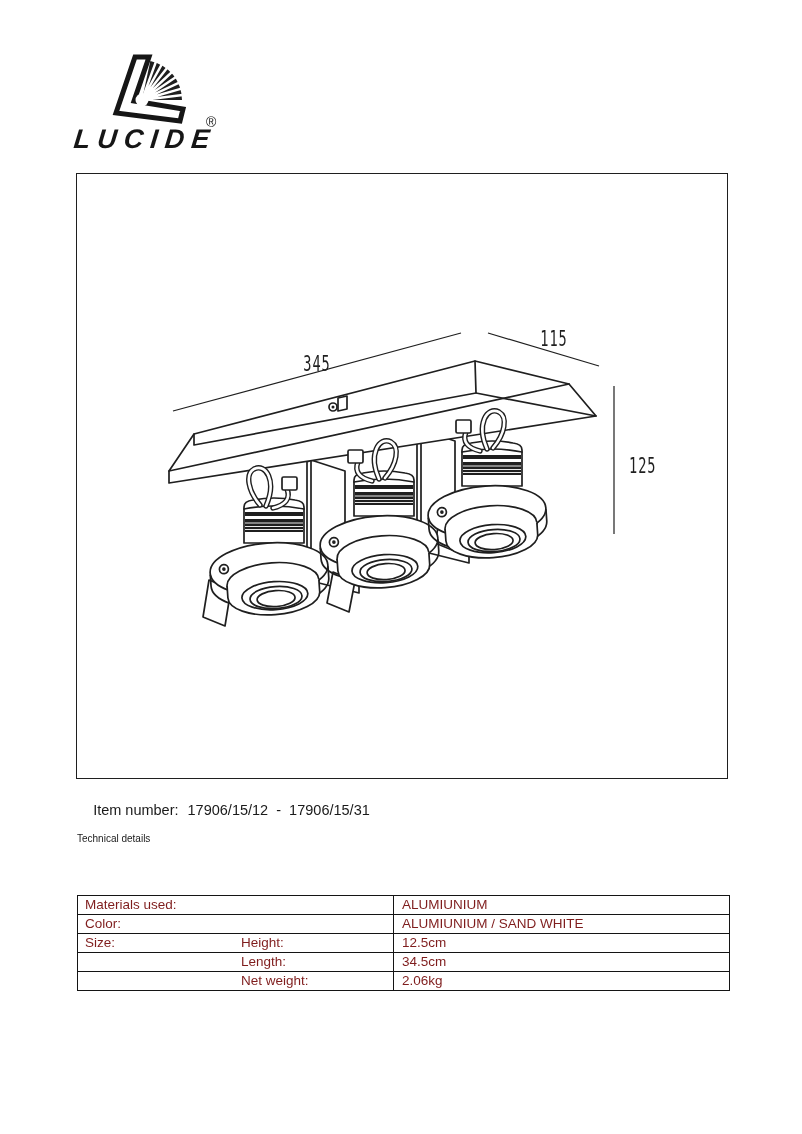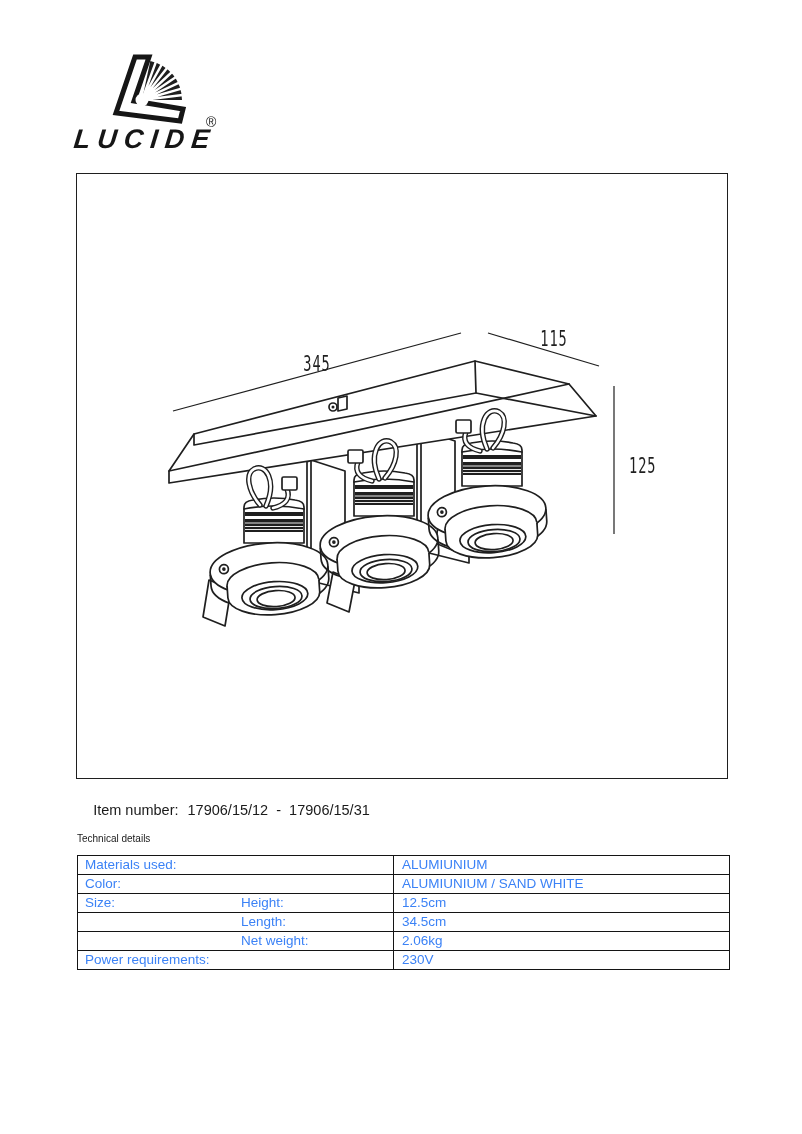--- a/index.html
+++ b/index.html
@@ -20,22 +20,22 @@
   .hw{stroke:#fff;stroke-width:0.9;fill:none;}
   .dln{stroke:#1f1f1f;stroke-width:1.2;fill:none;}
   .dim{font-family:"DejaVu Sans Mono",monospace;font-size:22px;fill:#1f1f1f;letter-spacing:1.5px;}
   .wo{fill:none;stroke:#1f1f1f;stroke-width:5.4;stroke-linecap:round;}
   .wi{fill:none;stroke:#fff;stroke-width:2.6;stroke-linecap:round;}
   
   .item-line{position:absolute;left:77px;top:786px;font-size:14.5px;white-space:pre;}
   .item-line .val{margin-left:9px;margin-top:26px;}
   .tech-title{position:absolute;left:77px;top:833px;font-size:10px;}
   
-  table.specs{position:absolute;left:77px;top:855px;width:652px;border-collapse:collapse;
-              table-layout:fixed;font-size:13.5px;color:#3b82f6;}
+  table.specs{position:absolute;left:77px;top:895px;width:652px;border-collapse:collapse;
+              table-layout:fixed;font-size:13.5px;color:#7f1d1d;}
   .specs td{border:1px solid #141414;height:18px;padding:0 0 0 7px;vertical-align:middle;
             overflow:hidden;white-space:pre;line-height:18px;}
   .specs td.c-value{padding-left:8px;}
   .specs .lbl{display:inline-block;width:156px;}
 </style>
 </head>
 <body>
 
 <div class="page">
 
@@ -156,20 +156,16 @@
           <td class="c-value">12.5cm</td>
         </tr>
         <tr>
           <td class="c-label"><span class="lbl"></span><span>Length:</span></td>
           <td class="c-value">34.5cm</td>
         </tr>
         <tr>
           <td class="c-label"><span class="lbl"></span><span>Net weight:</span></td>
           <td class="c-value">2.06kg</td>
         </tr>
-        <tr>
-          <td class="c-label"><span class="lbl">Power requirements:</span><span></span></td>
-          <td class="c-value">230V</td>
-        </tr>
       </tbody>
   </table>
 
 </div>
 
 </body></html>

